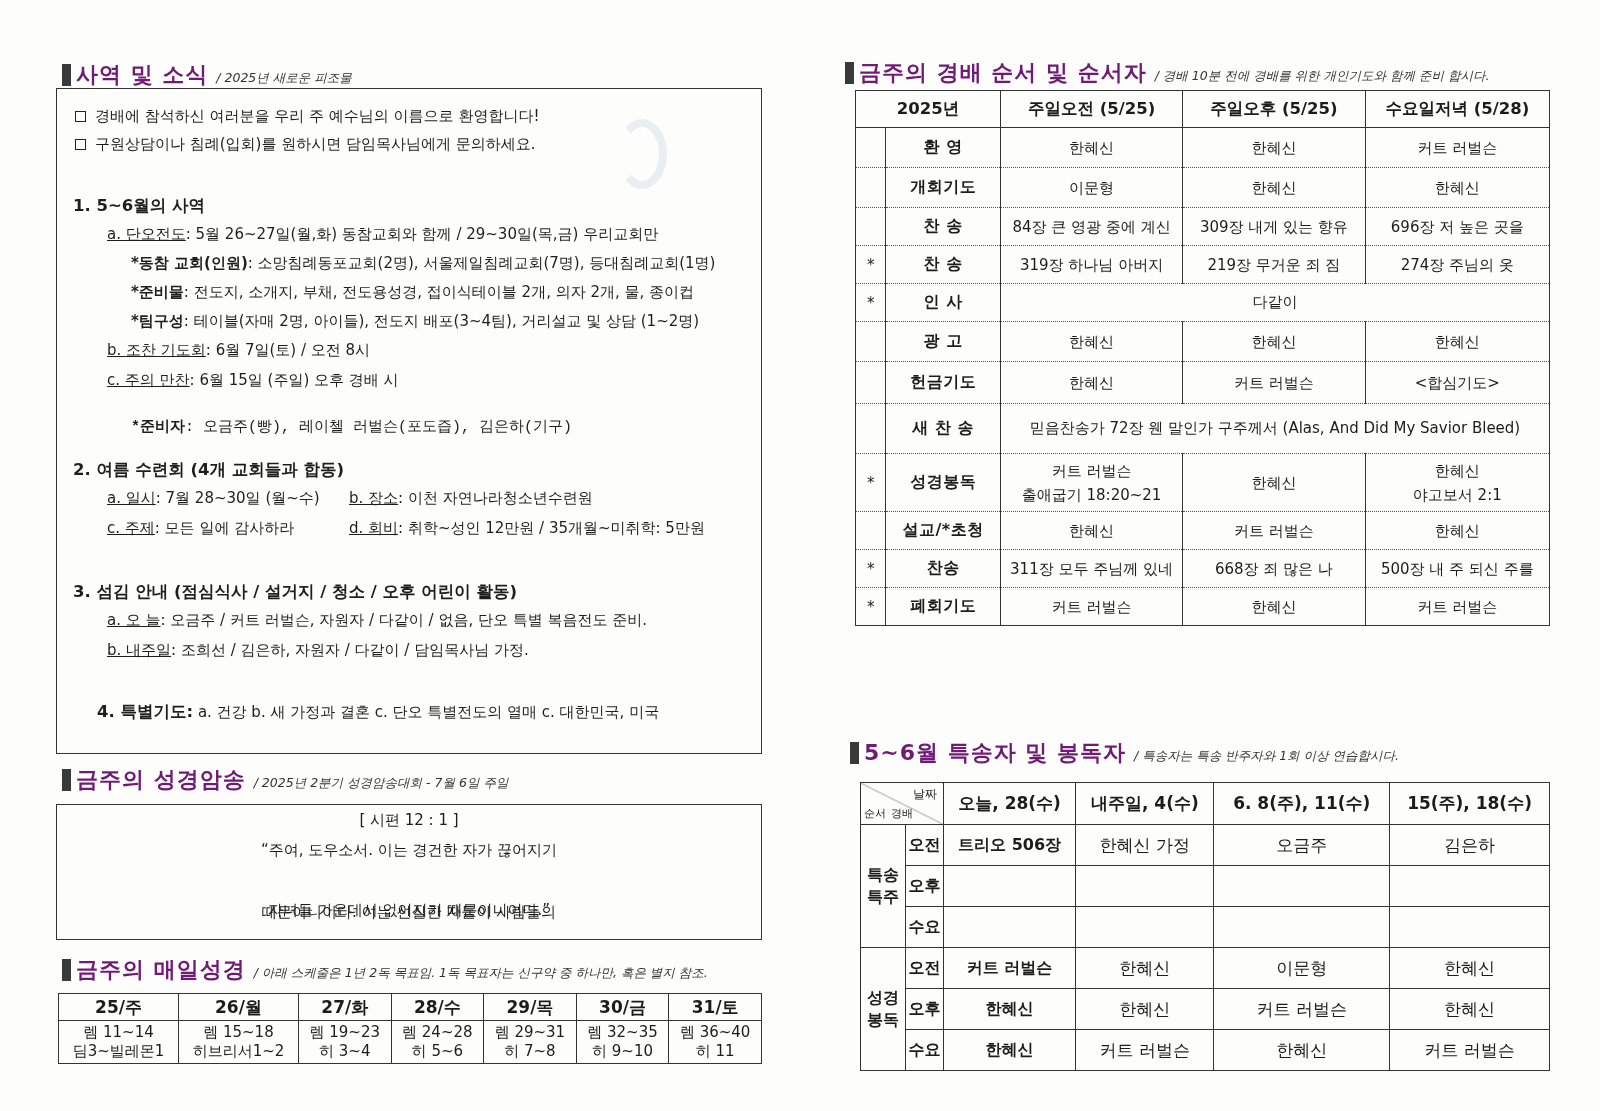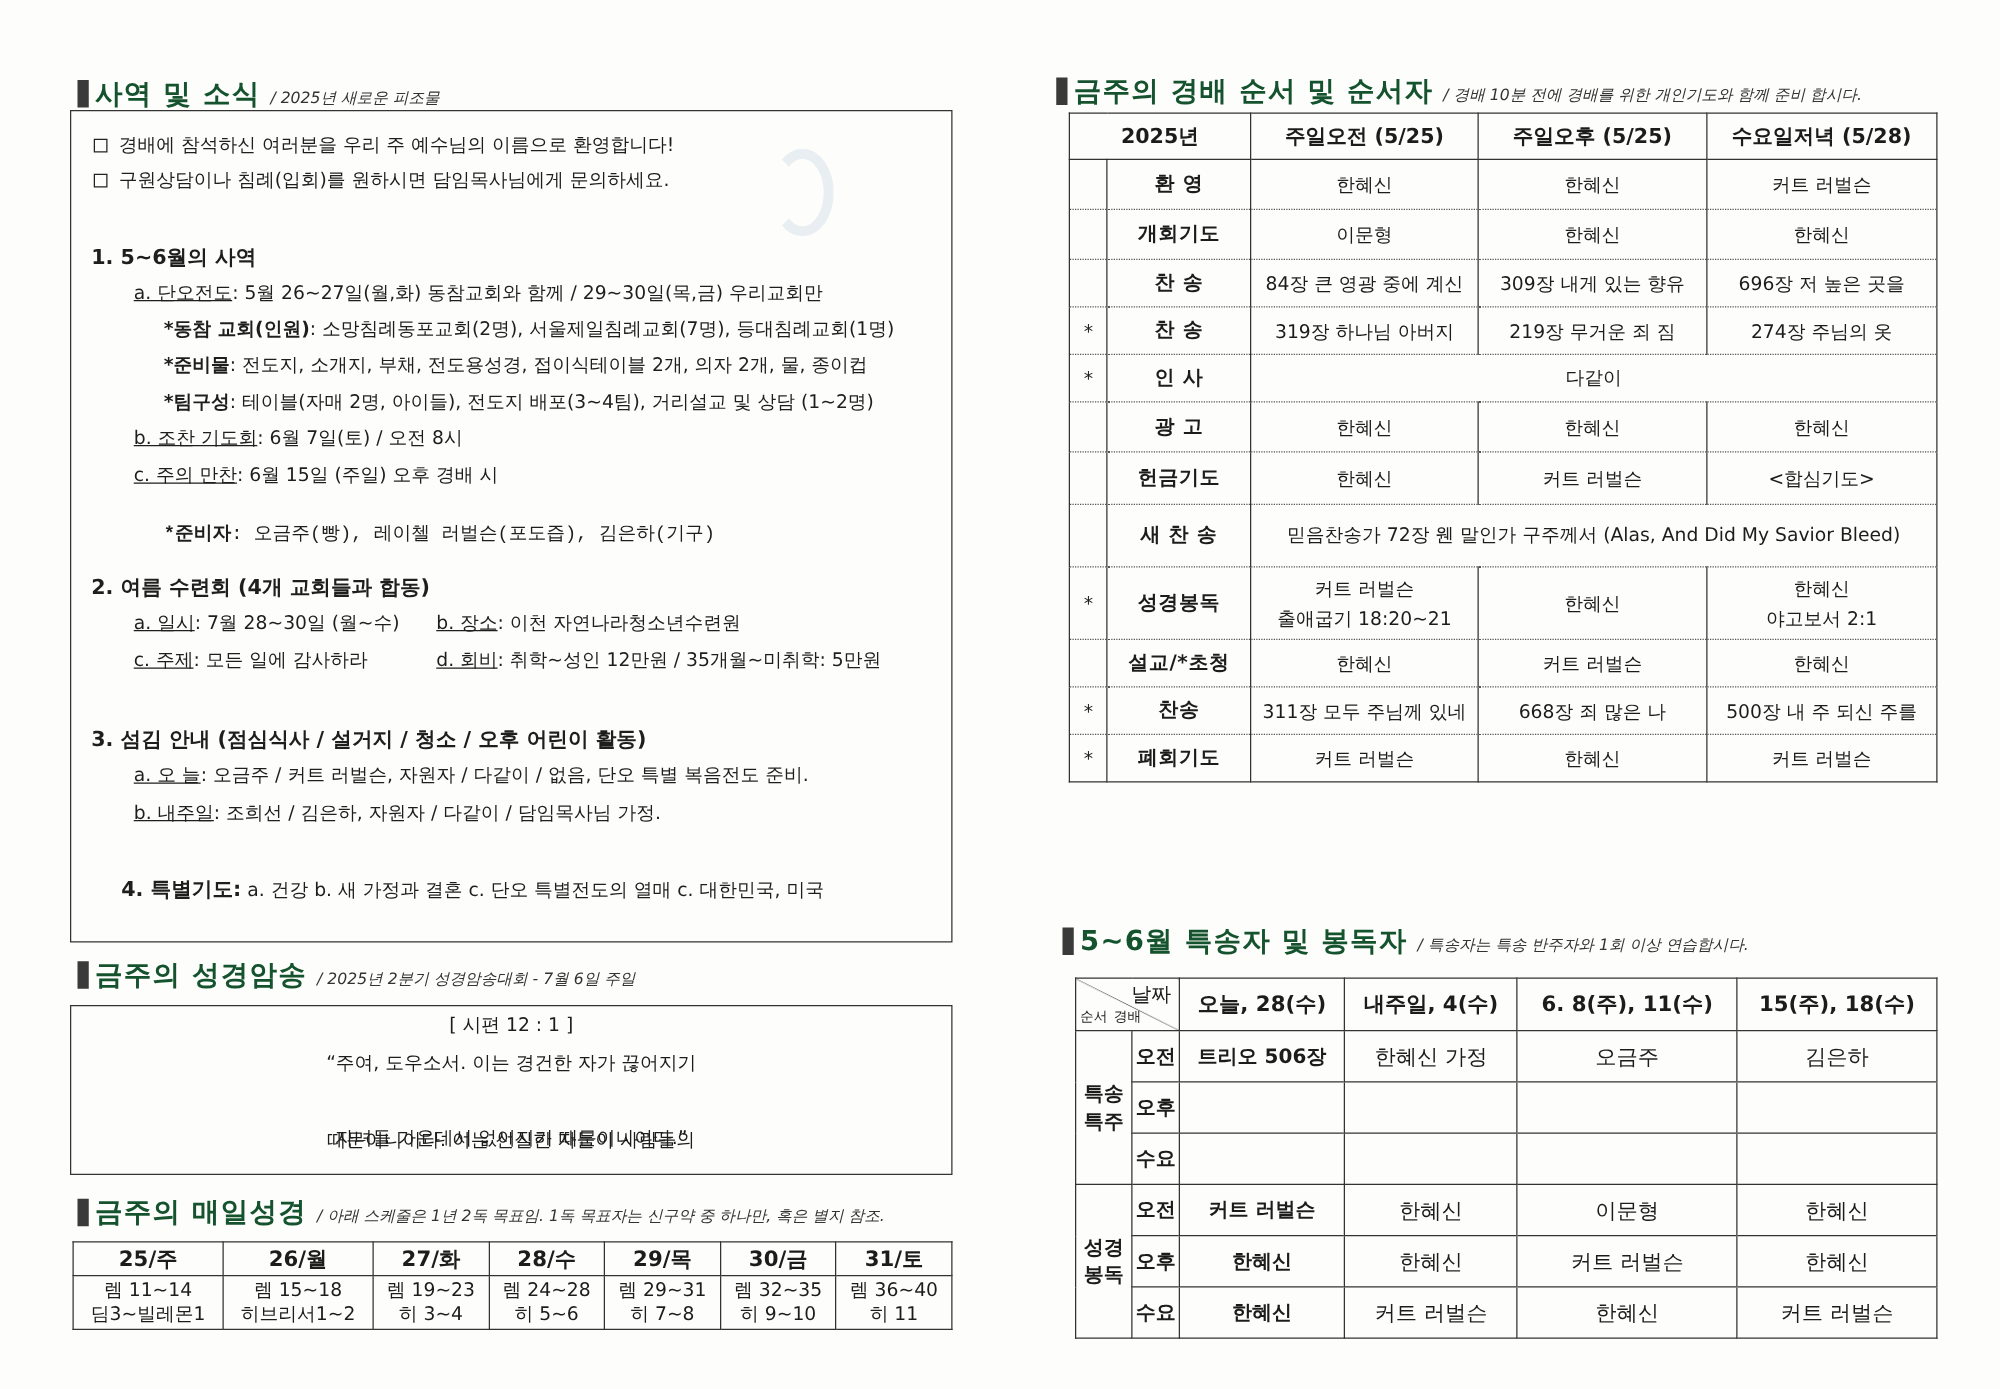--- a/index.html
+++ b/index.html
@@ -1,21 +1,21 @@
 <!DOCTYPE html>
 <html><head>
 <meta charset="utf-8">
 <style>
   * { box-sizing: border-box; margin: 0; padding: 0; }
   html, body { width: 1600px; height: 1111px; background: #fdfdfb; overflow: hidden; }
   body { font-family: "DejaVu Sans", "Liberation Sans", sans-serif; color: #1c1c1c; position: relative; }
 
   .sec-title { position: absolute; display: flex; align-items: baseline; white-space: nowrap; }
   .sec-title .bar { display: inline-block; width: 9px; height: 22px; background: #3a3a3a; margin-right: 5px; align-self: center; }
-  .sec-title .main { font-size: 22px; font-weight: bold; letter-spacing: 1px; color: #14532d; }
+  .sec-title .main { font-size: 22px; font-weight: bold; letter-spacing: 1px; color: #701a75; }
   .sec-title .sub { font-size: 12.5px; font-style: italic; color: #333; margin-left: 8px; }
 
   
   #news-box { position: absolute; left: 56px; top: 88px; width: 706px; height: 666px; border: 1.5px solid #333; }
   .news-line { position: absolute; font-size: 15px; white-space: nowrap; color: #1e1e1e; }
   .news-line.bold { font-weight: bold; font-size: 16.5px; }
   .news-line .check { display: inline-block; width: 11px; height: 11px; border: 1.5px solid #222; margin-right: 9px; vertical-align: -1px; }
   .u { text-decoration: underline; }
   .b { font-weight: bold; }
 
@@ -42,21 +42,21 @@
   #order-table .c1 { width: 180px; }
   #order-table .c2 { width: 180px; }
   #order-table .c3 { width: 182px; }
 
   
   #special-table { position: absolute; left: 860px; top: 782px; width: 690px; }
   #special-table td, #special-table th { border: 1px solid #333; text-align: center; font-size: 17px; font-weight: normal; }
   #special-table thead th { height: 42px; font-size: 17px; font-weight: bold; }
   #special-table .diag { width: 70px; position: relative; padding: 0; font-size: 11px; background:
       linear-gradient(to top right, transparent calc(50% - 0.5px), #555 50%, transparent calc(50% + 0.5px)); }
-  #special-table .diag .d-date { position: absolute; right: 6px; top: 3px; font-size: 16px; font-weight: normal; text-align: center; }
+  #special-table .diag .d-date { position: absolute; right: 6px; top: 3px; font-size: 12px; font-weight: normal; text-align: center; }
   #special-table .diag .d-order { position: absolute; left: 3px; bottom: 3px; font-size: 11px; font-weight: normal; }
   #special-table .diag .d-service { position: absolute; left: 30px; bottom: 3px; font-size: 11px; font-weight: normal; }
   #special-table .group { width: 45px; font-weight: bold; font-size: 16px; line-height: 22px; margin-top: 15px; }
   #special-table .slot { width: 38px; font-weight: bold; font-size: 16px; }
   #special-table tbody td { height: 41px; border-bottom: 1px dotted #555; }
   #special-table tbody tr.grp-end td { border-bottom: 1px solid #333; }
   #special-table td.group { border-bottom: 1px solid #333; }
   #special-table .bold { font-weight: bold; font-size: 16px; }
 </style>
 </head>

